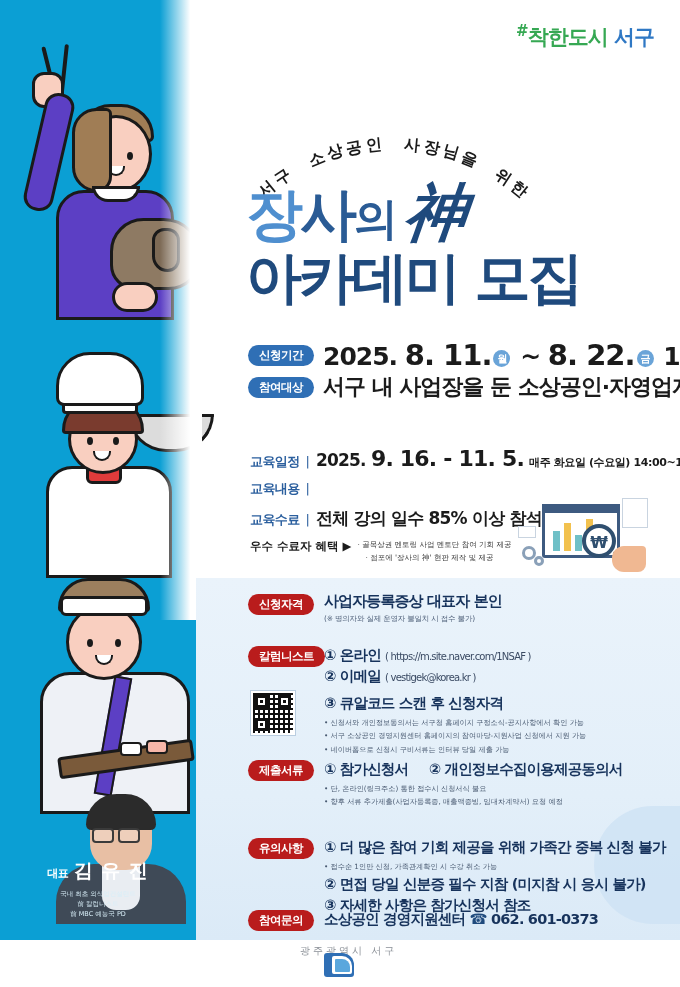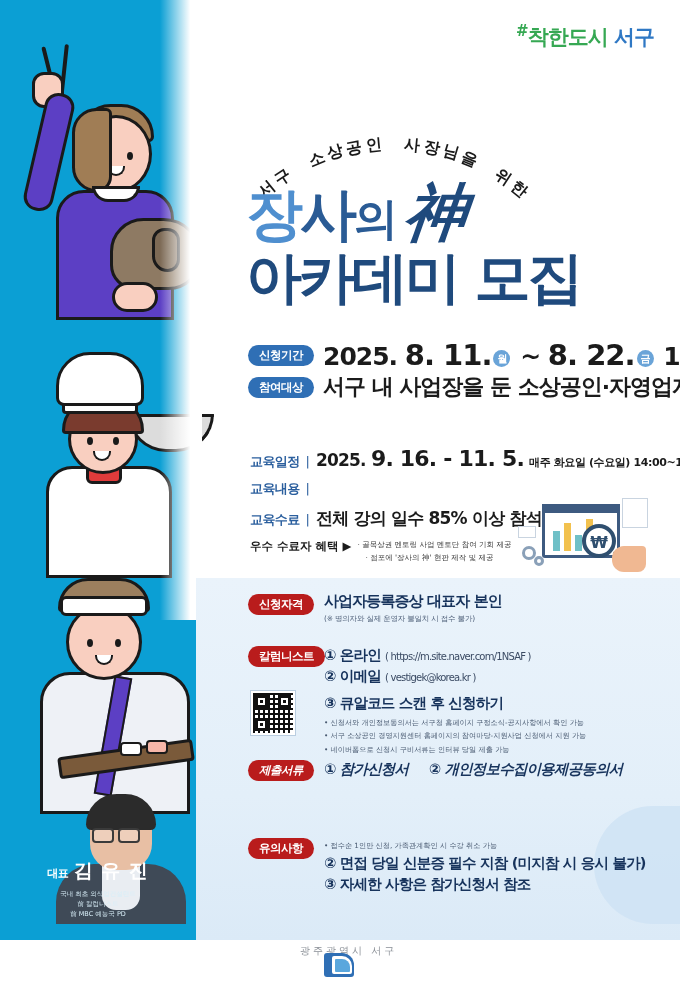--- a/index.html
+++ b/index.html
@@ -421,21 +421,21 @@
     <div class="sec-pill"><span class="pill pill-dark">칼럼니스트</span></div>
     <div class="sec-body">
       <div class="sec-item">
         <span>① 온라인</span>
         <span class="url">( https://m.site.naver.com/1NSAF )</span>
       </div>
       <div class="sec-item">
         <span>② 이메일</span>
         <span class="url">( vestigek@korea.kr )</span>
       </div>
-      <div class="sec-item" style="margin-top:8px;">③ 큐알코드 스캔 후 신청하기</div>
+      <div class="sec-item" style="margin-top:8px;">③ 큐알코드 스캔 후 신청자격</div>
       <div class="bullets">
         <div>• 신청서와 개인정보동의서는 서구청 홈페이지 구정소식-공지사항에서 확인 가능</div>
         <div>• 서구 소상공인 경영지원센터 홈페이지의 참여마당-지원사업 신청에서 지원 가능</div>
         <div>• 네이버폼으로 신청시 구비서류는 인터뷰 당일 제출 가능</div>
       </div>
     </div>
   </div>
 
   <div class="qr-wrap">
     <div class="qr"></div>
@@ -443,40 +443,55 @@
         <i></i>
       </div>
     <div class="qr-eye" style="right:4px; top:4px;">
         <i></i>
       </div>
     <div class="qr-eye" style="left:4px; bottom:4px;">
         <i></i>
       </div>
   </div>
 
-  <div class="sec" style="left:248px; top:758px;font-style:italic;">
+  <div class="sec" style="left:248px; top:758px;">
     <div class="sec-pill"><span class="pill pill-dark">제출서류</span></div>
     <div class="sec-body">
       <div class="sec-item">
         <span>① 참가신청서</span>
         <span style="display:inline-block; width:12px;"></span>
         <span>② 개인정보수집이용제공동의서</span>
       </div>
+      <div class="bullets">
+        <div>• 단, 온라인(링크주소) 통한 접수시 신청서식 불요</div>
+        <div>• 향후 서류 추가제출(사업자등록증, 매출액증빙, 임대차계약서) 요청 예정</div>
+      </div>
     </div>
   </div>
 
   <div class="sec" style="left:248px; top:836px;">
     <div class="sec-pill"><span class="pill pill-dark">유의사항</span></div>
     <div class="sec-body">
+      <div class="sec-item">① 더 많은 참여 기회 제공을 위해 가족간 중복 신청 불가</div>
       <div class="bullets">• 접수순 1인만 신청, 가족관계확인 시 수강 취소 가능</div>
       <div class="sec-item">② 면접 당일 신분증 필수 지참 (미지참 시 응시 불가)</div>
       <div class="sec-item">③ 자세한 사항은 참가신청서 참조</div>
     </div>
   </div>
 
+  <div class="sec" style="left:248px; top:908px;">
+    <div class="sec-pill"><span class="pill pill-dark">참여문의</span></div>
+    <div class="sec-body">
+      <div class="sec-item">
+        <span>소상공인 경영지원센터</span>
+        <span style="color:#1f4a7d;">☎</span>
+        <span>062. 601-0373</span>
+      </div>
+    </div>
+  </div>
 
   <div class="footer">
     <div class="f-top">광주광역시 서구</div>
     <div class="f-mark">
       <div class="f-book"></div>
       <div class="f-page"></div>
       <div class="f-inner"></div>
     </div>
   </div>
 

